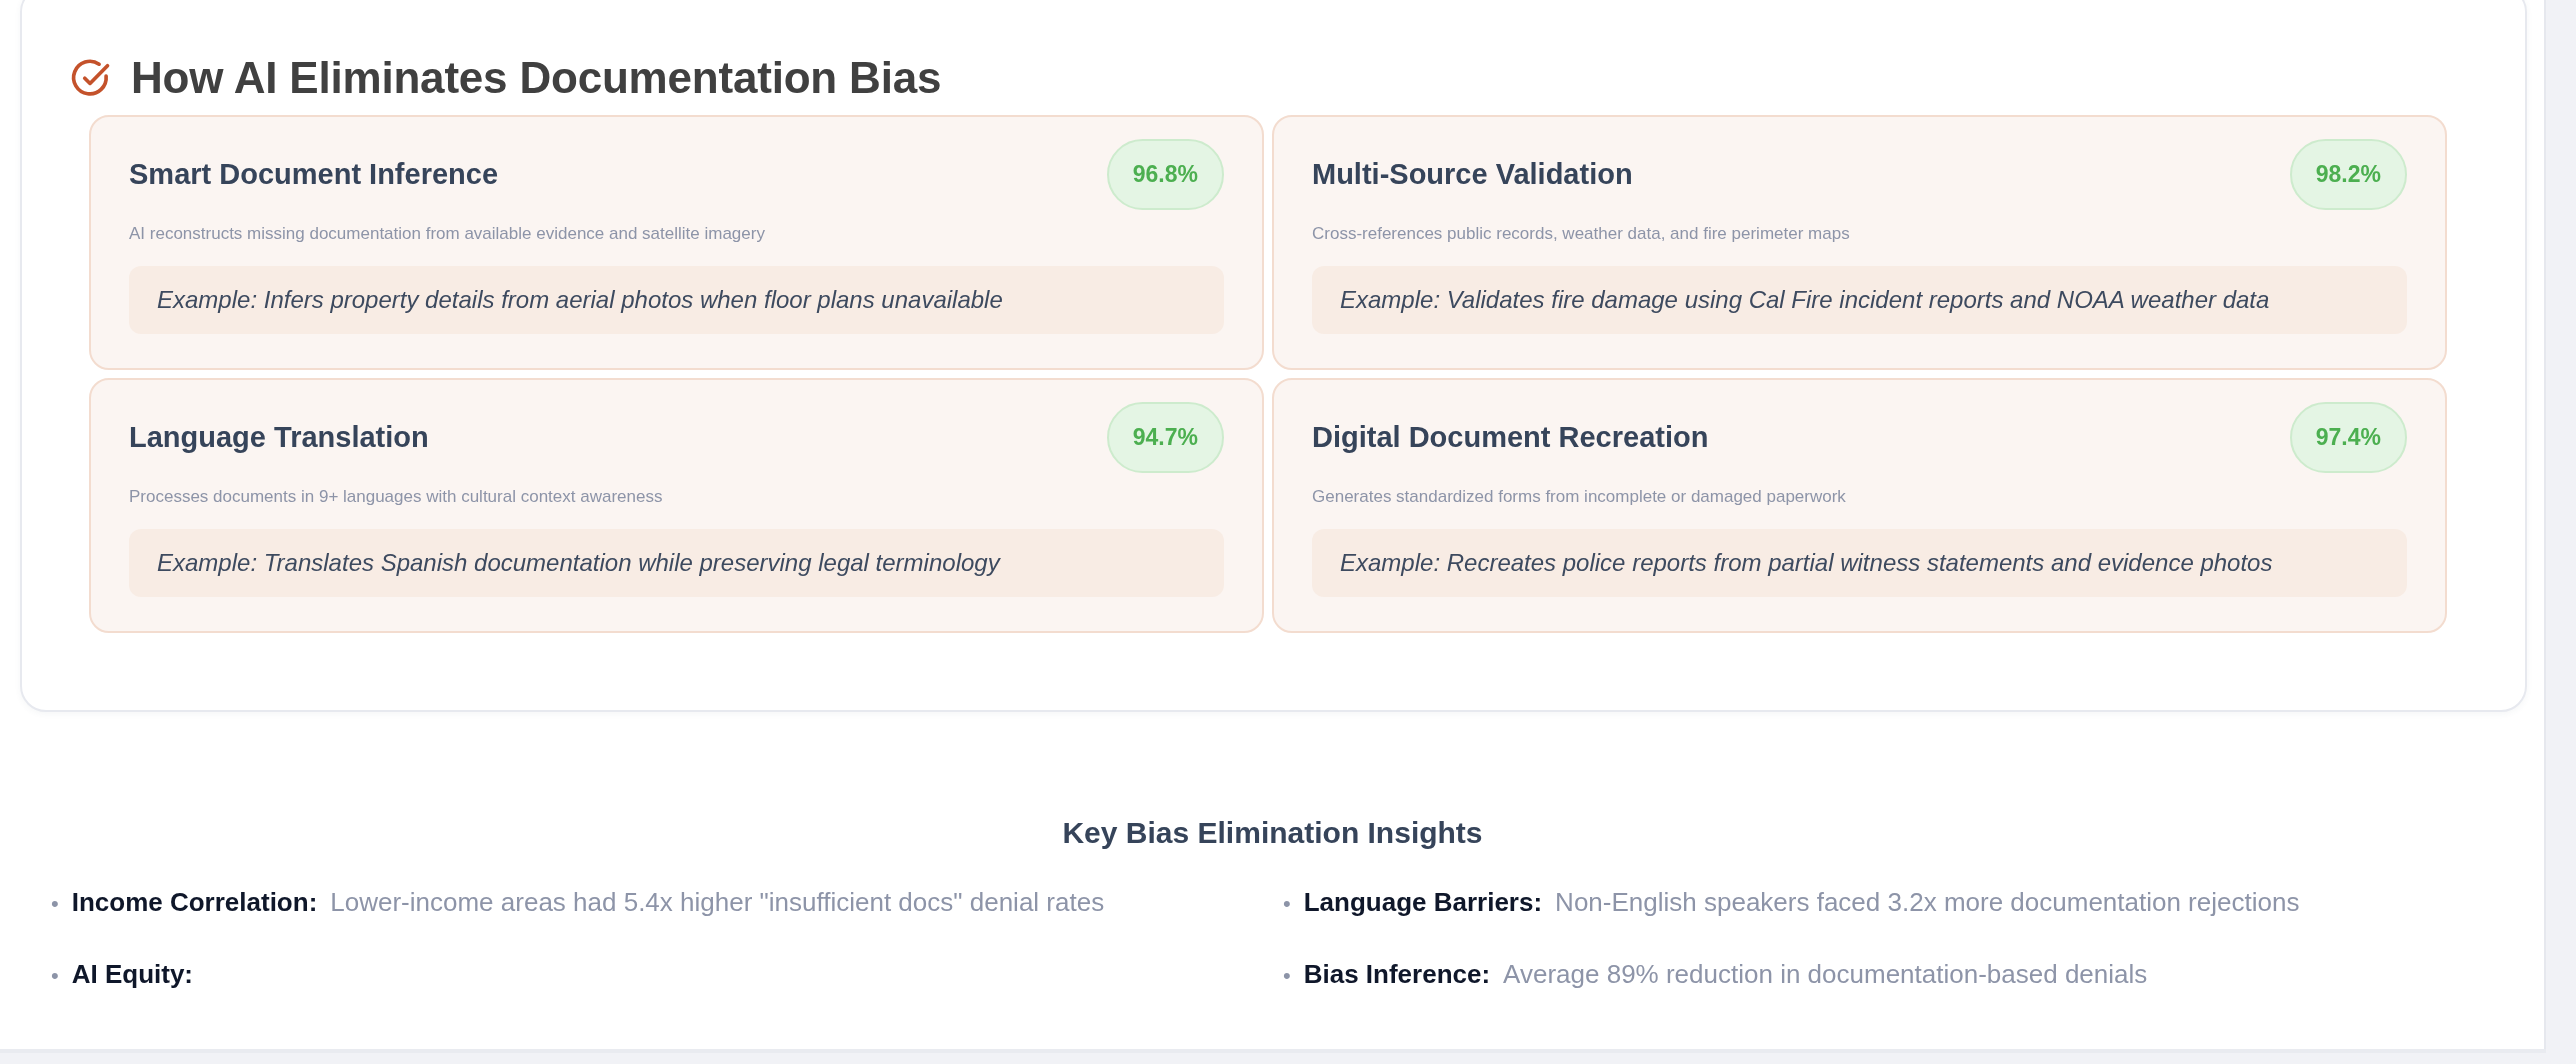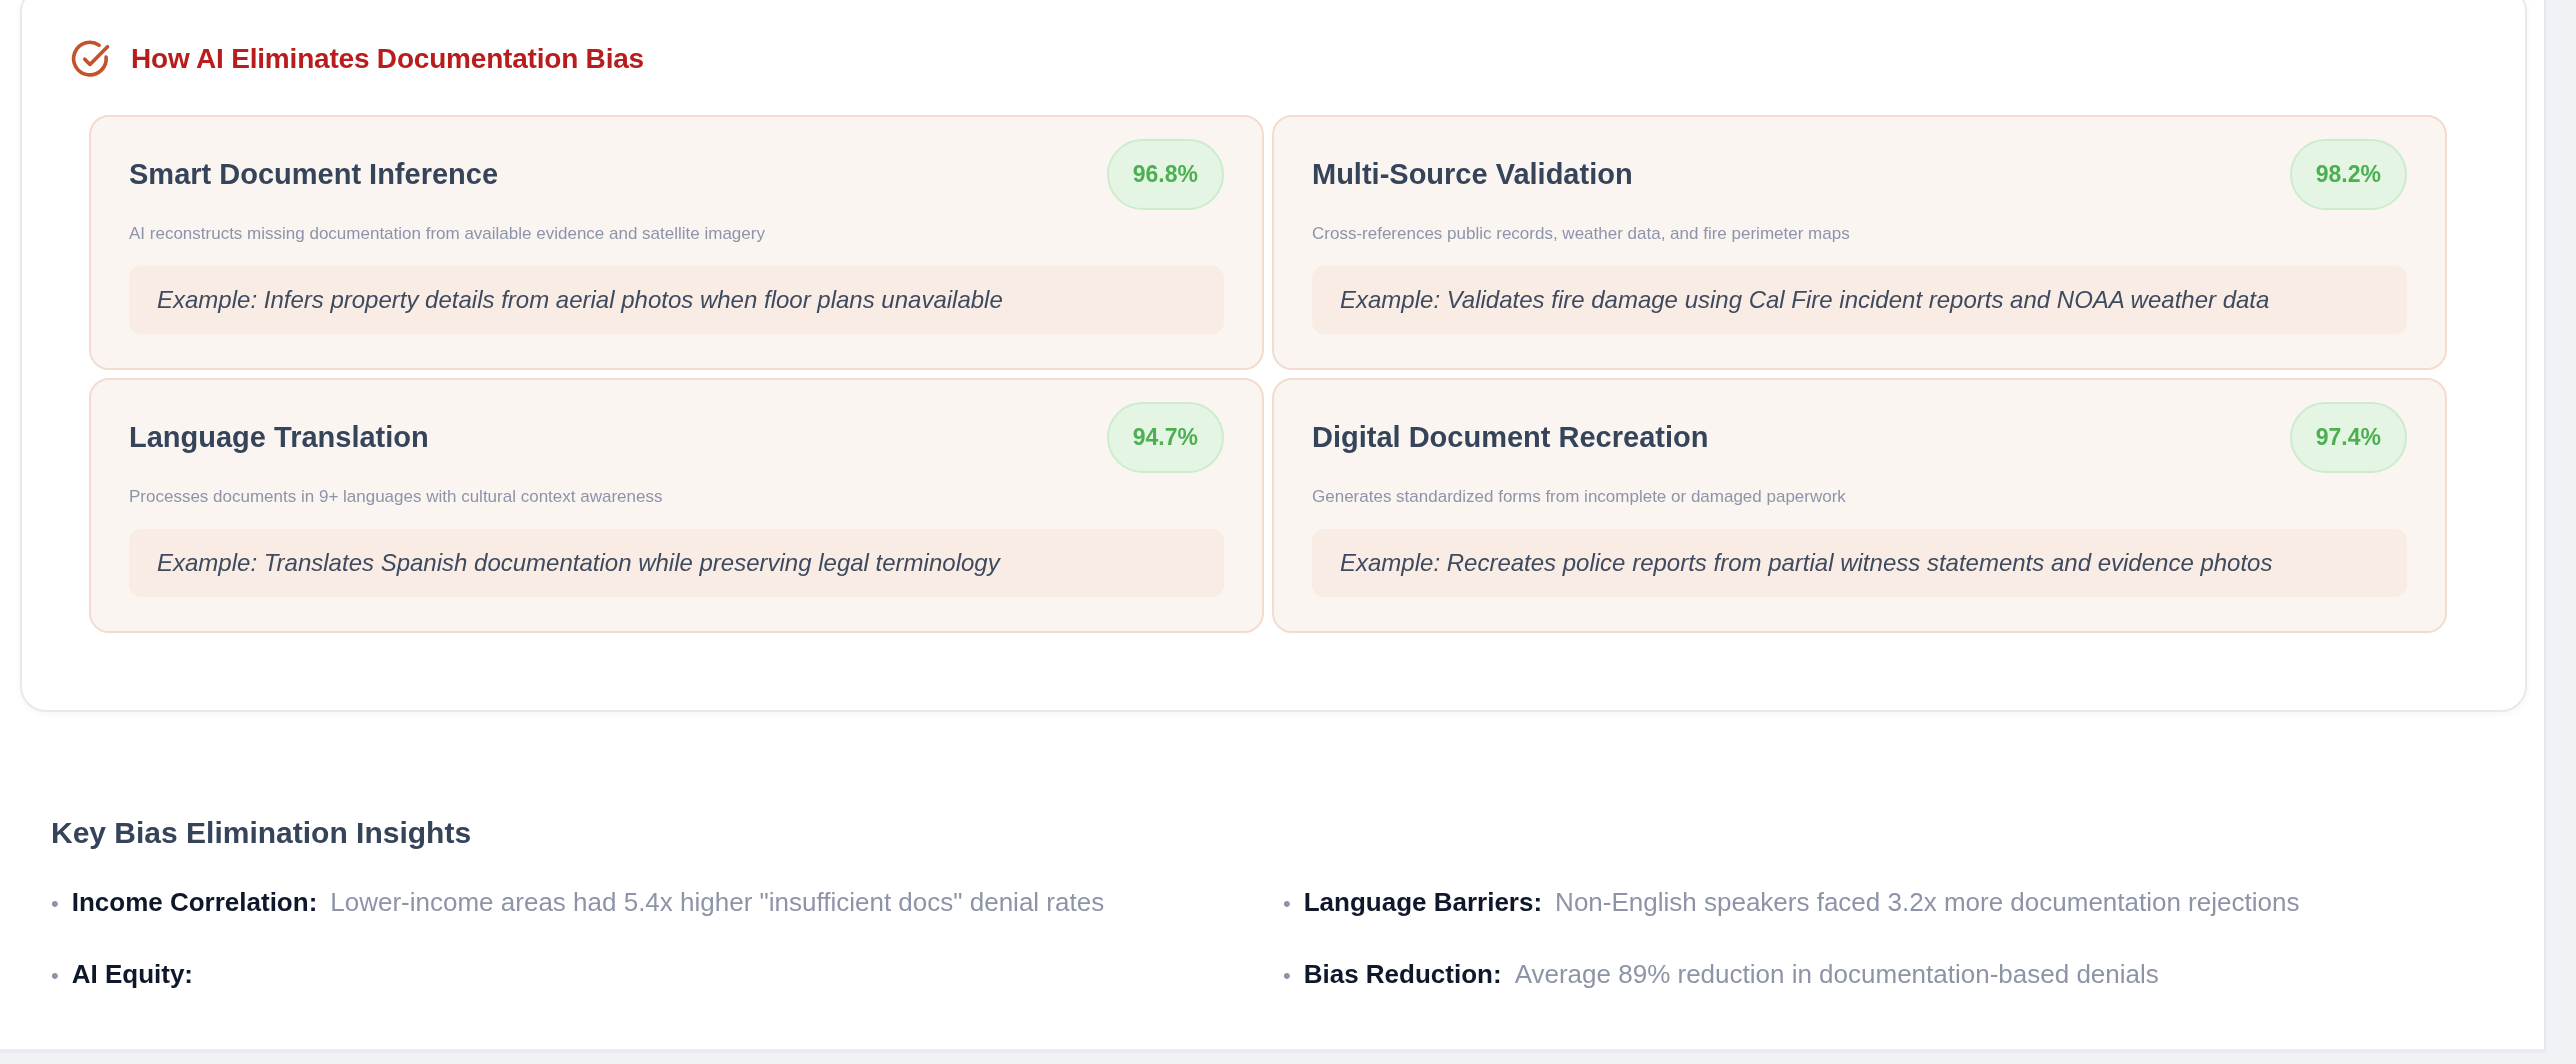--- a/index.html
+++ b/index.html
@@ -66,23 +66,23 @@
     align-items: center;
     gap: 20px;
   }
   .check-circle-icon {
     width: 42px;
     height: 42px;
     flex: 0 0 42px;
     display: block;
   }
   .panel-title {
-    font-size: 28px;
-    font-weight: bold;
-    color: #b91c1c;
+    font-size: 44px;
+    font-weight: bold;
+    color: #404040;
     letter-spacing: -0.2px;
     white-space: nowrap;
   }
 
   
   .card-grid {
     position: absolute;
     left: 67px;
     top: 127px;
     width: 2372px;
@@ -155,20 +155,21 @@
     position: absolute;
     left: 51px;
     top: 791px;
     width: 2443px;
   }
   .insights-title {
     font-size: 30px;
     font-weight: bold;
     color: #36445a;
     margin-bottom: 36px;
+    text-align: center;
   }
   .insights-grid {
     display: grid;
     grid-template-columns: 1232px 1212px;
     row-gap: 40px;
   }
   .insight-item {
     display: flex;
     align-items: baseline;
     gap: 13px;
@@ -275,20 +276,20 @@
         <span class="insight-text">Non-English speakers faced 3.2x more documentation rejections</span>
       </div>
 
       <div class="insight-item">
         <span class="insight-bullet">•</span>
         <span class="insight-label">AI Equity:</span>
       </div>
 
       <div class="insight-item">
         <span class="insight-bullet">•</span>
-        <span class="insight-label">Bias Reduction:</span>
+        <span class="insight-label">Bias Inference:</span>
         <span class="insight-text">Average 89% reduction in documentation-based denials</span>
       </div>
 
     </div>
   </section>
 </div>
 
 
 </body></html>

